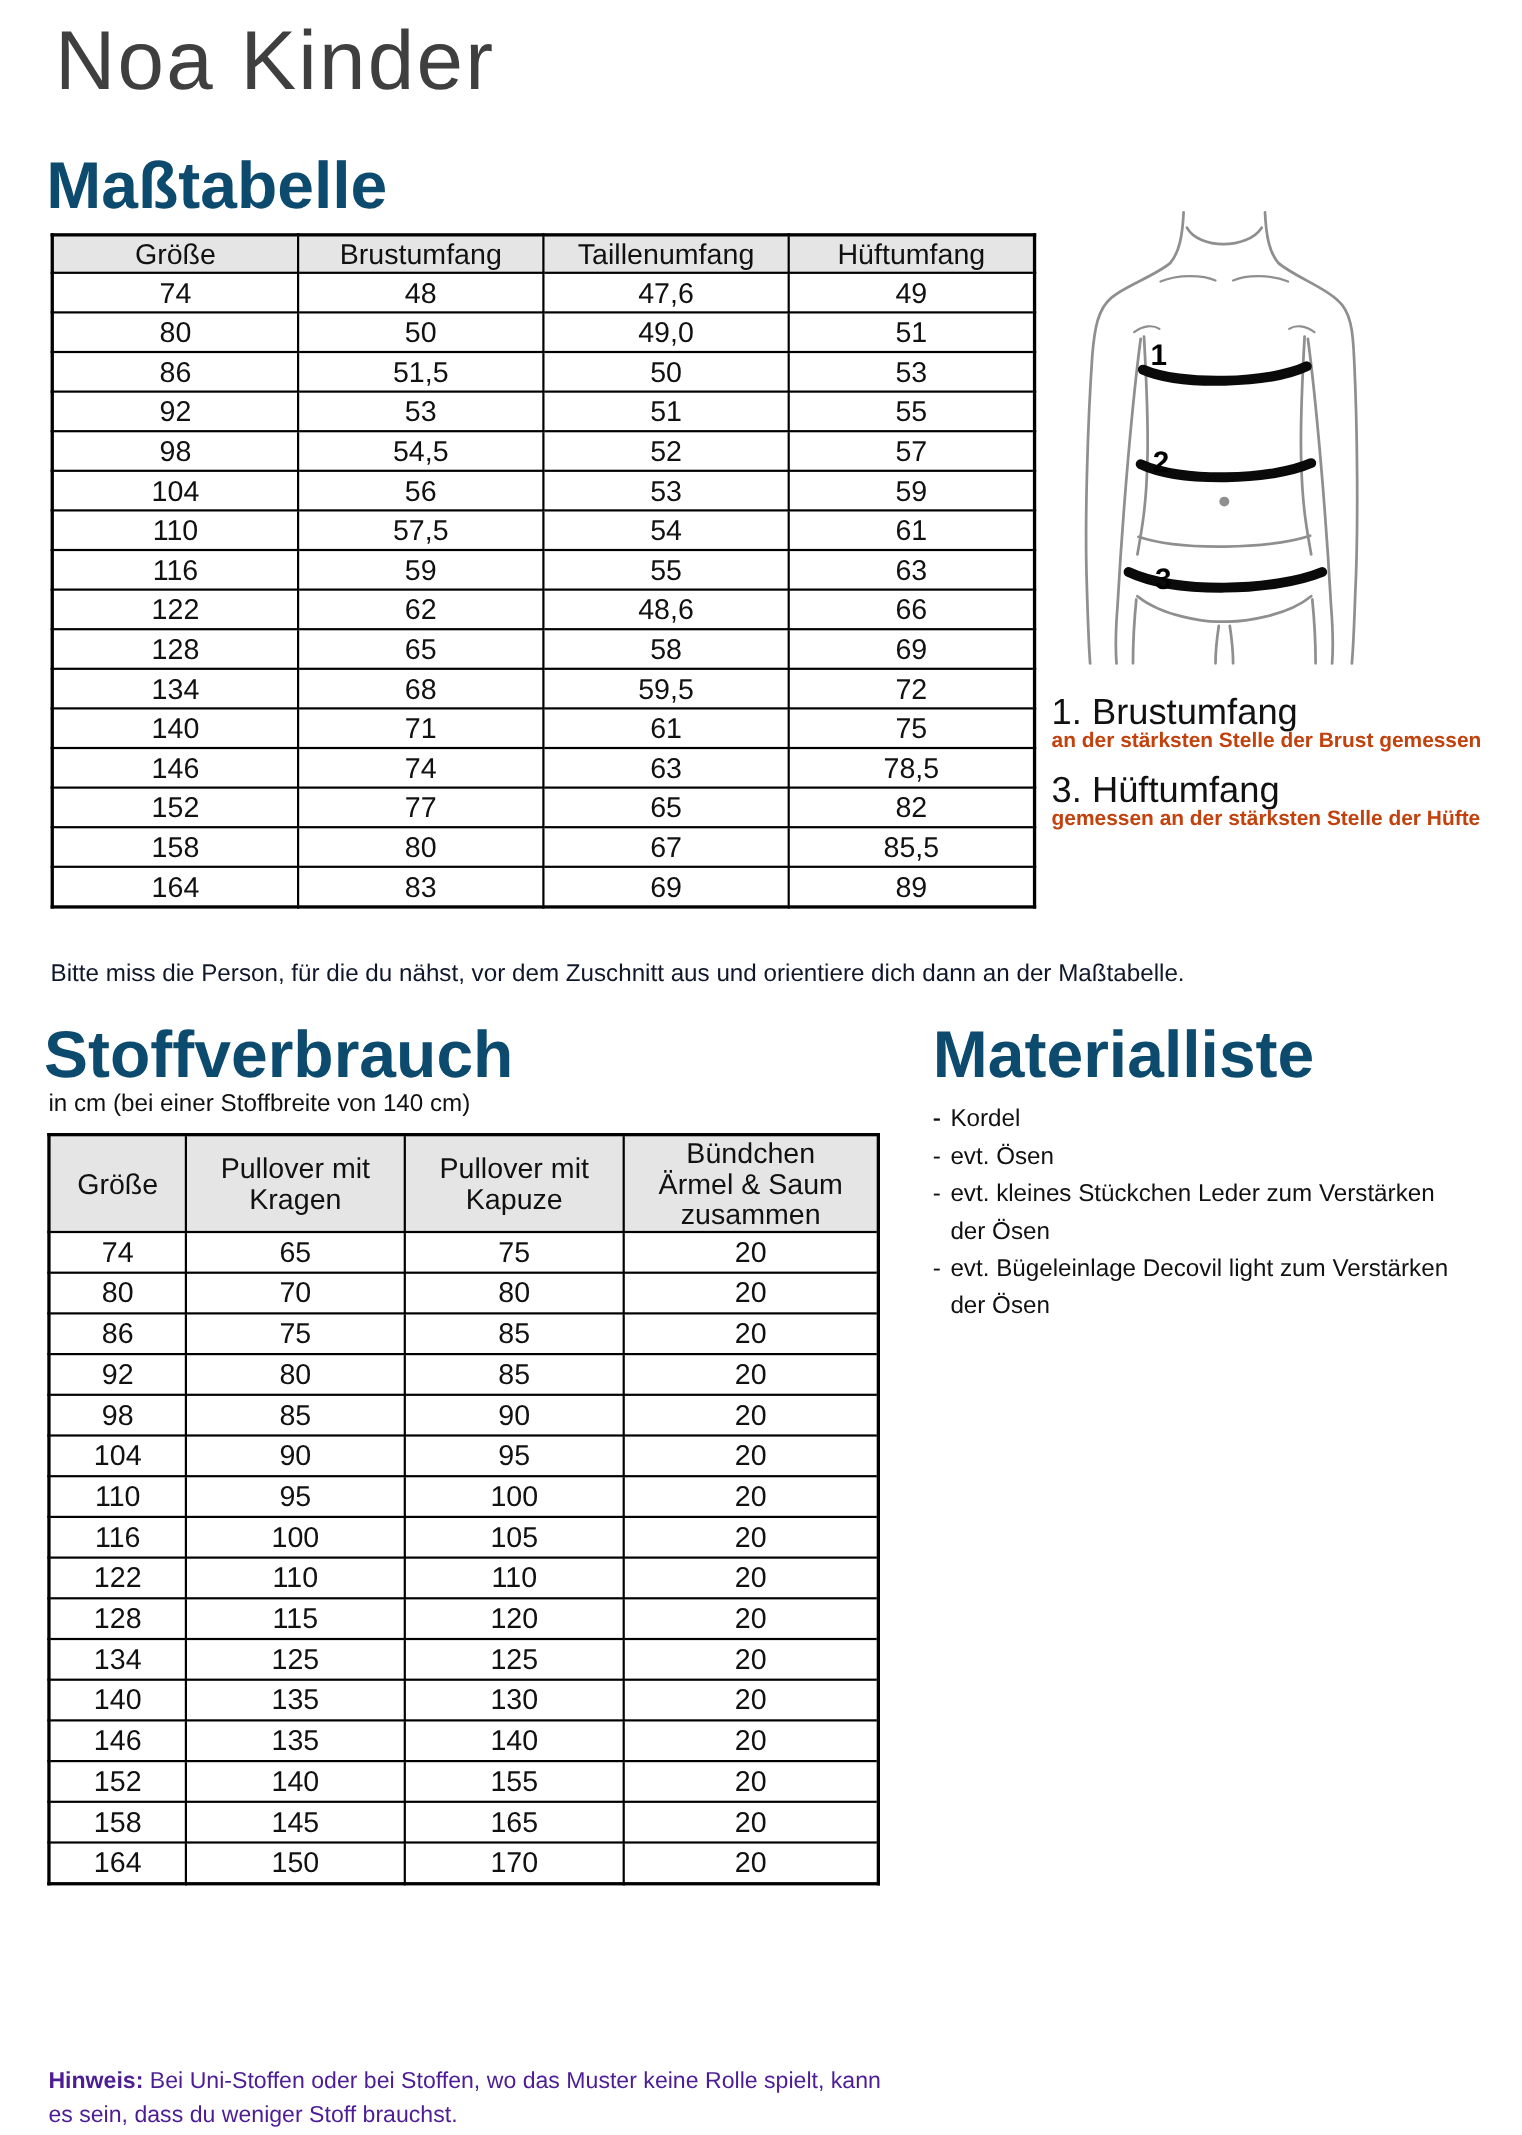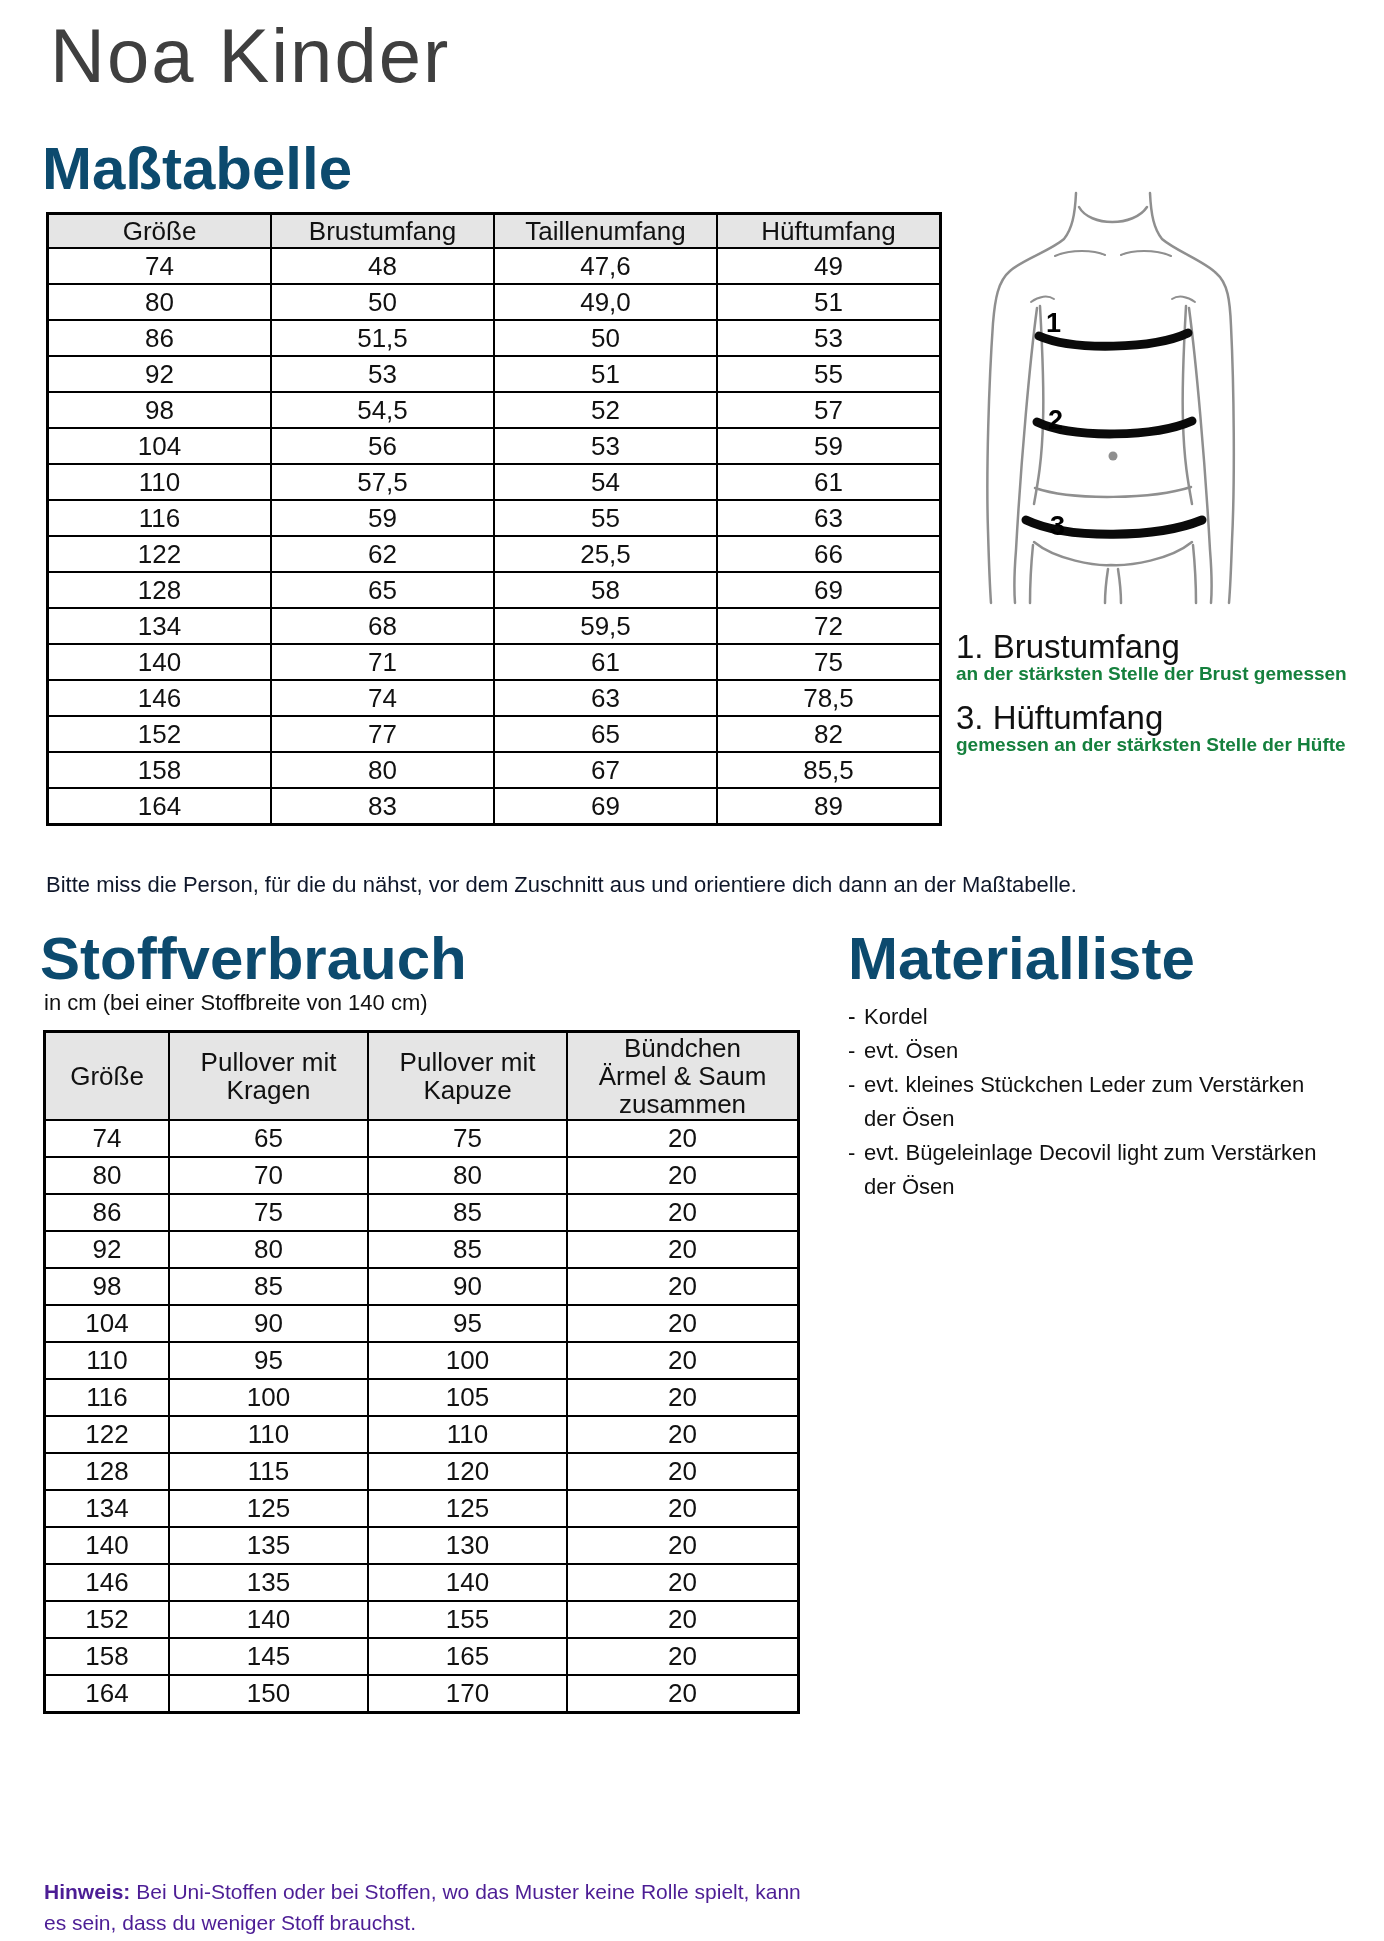--- a/index.html
+++ b/index.html
@@ -40,21 +40,21 @@
   #t2 td{height:35px;}
 
   #note-mass{left:46px;top:872px;font-size:22px;white-space:nowrap;color:#0f172a;}
   #subtitle{left:44px;top:990px;font-size:22px;color:#111;}
 
   #figure{left:958px;top:175px;}
 
   #legend{left:956px;top:630px;width:424px;}
   .legend-entry{margin-bottom:16px;}
   .legend-title{font-size:33px;line-height:33px;color:#111;}
-  .legend-desc{font-size:19px;font-weight:bold;line-height:22px;color:#15803d;}
+  .legend-desc{font-size:19px;font-weight:bold;line-height:22px;color:#c2410c;}
 
   #materials{left:848px;top:1000px;width:560px;list-style:none;font-size:22px;line-height:34px;color:#111;}
   #materials li{position:relative;padding-left:16px;}
   #materials .dash{position:absolute;left:0;top:0;}
 
   #hinweis{left:44px;top:1876px;font-size:21px;line-height:31px;color:#4c1d95;width:910px;}
   #hinweis b{font-weight:bold;}
 </style>
 </head>
 <body>
@@ -117,21 +117,21 @@
       </tr>
       <tr>
         <td>116</td>
         <td>59</td>
         <td>55</td>
         <td>63</td>
       </tr>
       <tr>
         <td>122</td>
         <td>62</td>
-        <td>25,5</td>
+        <td>48,6</td>
         <td>66</td>
       </tr>
       <tr>
         <td>128</td>
         <td>65</td>
         <td>58</td>
         <td>69</td>
       </tr>
       <tr>
         <td>134</td>

